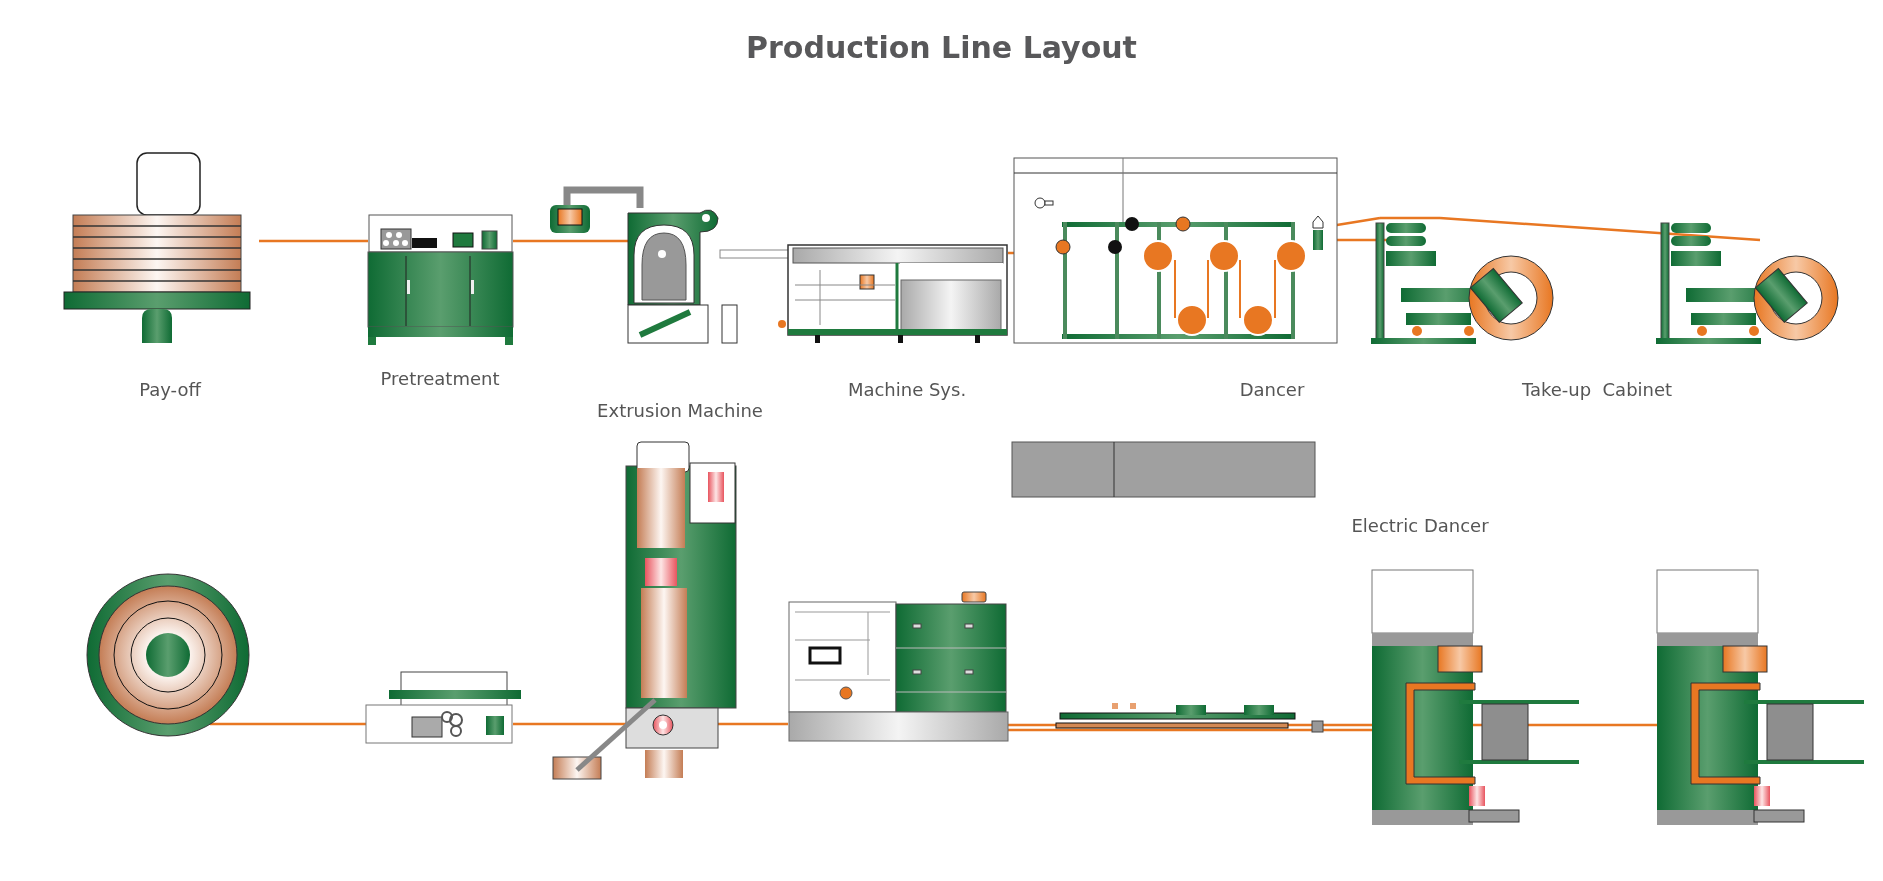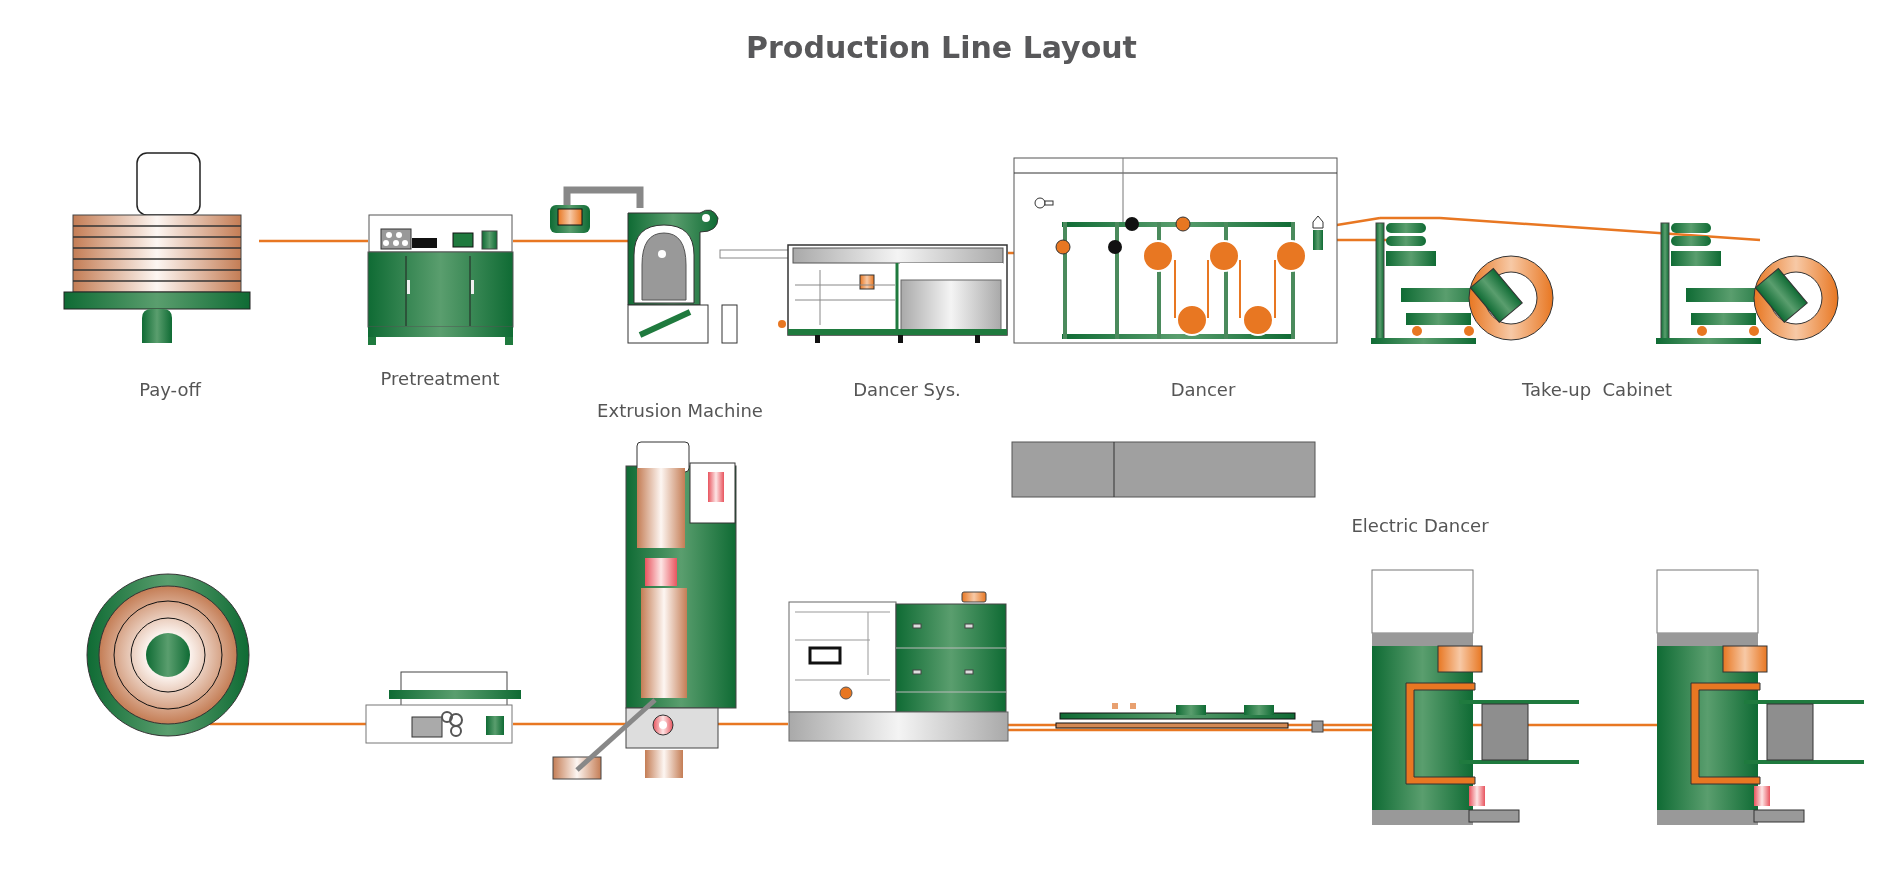--- a/index.html
+++ b/index.html
@@ -305,16 +305,16 @@
     <rect x="87" y="190" width="120" height="4" fill="#1f7a3e"></rect>
     <rect x="110" y="134" width="46" height="56" fill="#8e8e8e" stroke="#333"></rect>
     <rect x="97" y="216" width="16" height="20" fill="url(#gRed)"></rect>
     <rect x="97" y="240" width="50" height="12" fill="#999" stroke="#333"></rect>
   </g>
 </svg>
 
 <div class="label" style="left:170px; top:379px;">Pay-off</div>
 <div class="label" style="left:440px; top:368px;">Pretreatment</div>
 <div class="label" style="left:680px; top:400px;">Extrusion Machine</div>
-<div class="label" style="left:907px; top:379px;">Dancer Sys.</div>
-<div class="label" style="left:1203px; top:379px;">Dancer</div>
+<div class="label" style="left:907px; top:379px;">Machine Sys.</div>
+<div class="label" style="left:1272px; top:379px;">Dancer</div>
 <div class="label" style="left:1597px; top:379px;">Take-up  Cabinet</div>
 <div class="label" style="left:1420px; top:515px;">Electric Dancer</div>
 
 </body></html>

